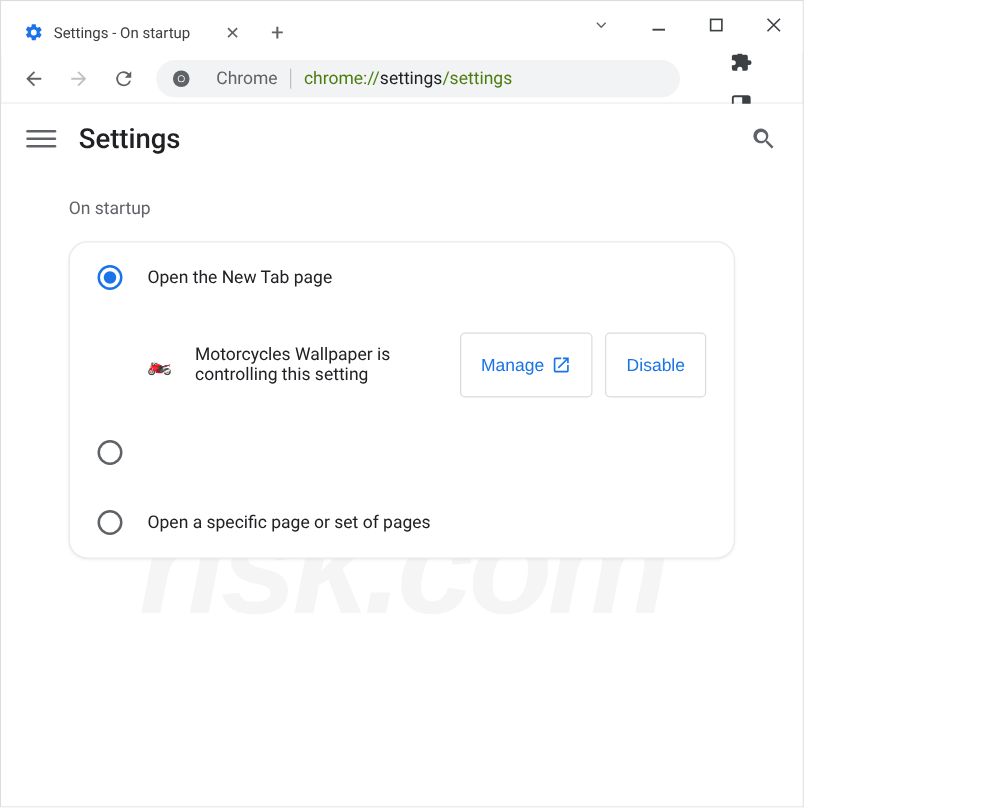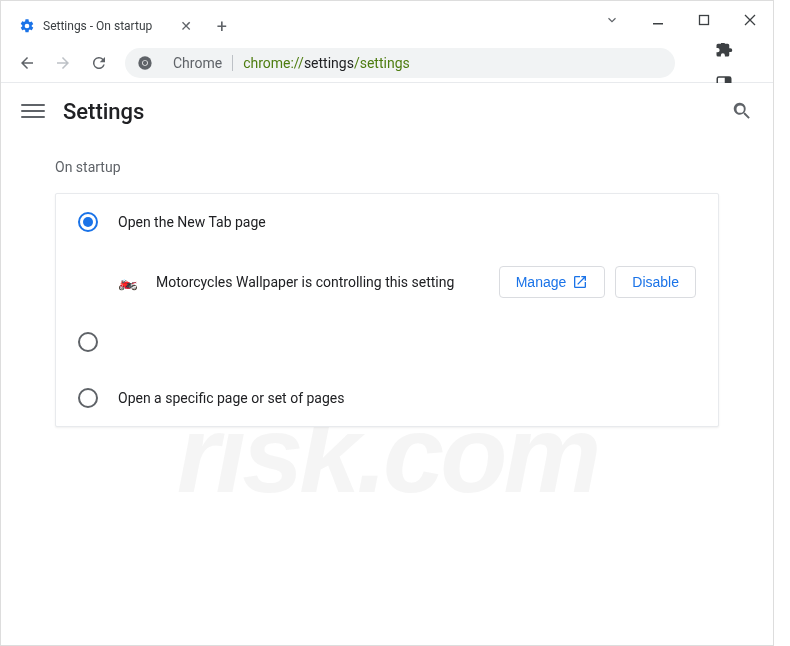--- a/index.html
+++ b/index.html
@@ -5,21 +5,21 @@
 * { box-sizing: border-box; margin: 0; padding: 0; }
 body {
   font-family: 'Segoe UI', Roboto, Arial, sans-serif;
   background: #fff;
   width: 790px;
   height: 646px;
   overflow: hidden;
   position: relative;
 }
 .window {
-  width: 774px;
+  width: 643px;
   height: 646px;
   border: 1px solid #ddd;
   background: #fff;
   display: flex;
   flex-direction: column;
   position: relative;
 }
 .tab-strip {
   height: 42px;
   background: #fff;
@@ -148,21 +148,21 @@
   position: relative;
 }
 .section-label {
   font-size: 14px;
   color: #5f6368;
   margin-bottom: 18px;
 }
 .card {
   background: #fff;
   border: 1px solid #e8eaed;
-  border-radius: 2px;
+  border-radius: 15px;
   box-shadow: 0 1px 2px rgba(60,64,67,0.08);
   overflow: hidden;
 }
 .card-row {
   display: flex;
   align-items: center;
   padding: 16px 22px;
   min-height: 56px;
 }
 .card-row.indent-ext {
@@ -187,21 +187,21 @@
 .ext-icon {
   width: 20px; height: 14px; margin-right: 18px;
   font-size: 16px; line-height: 14px;
 }
 .ext-text { font-size: 14px; color: #202124; flex: 1; }
 .pill-btn {
   border: 1px solid #dadce0;
   background: #fff;
   color: #1a73e8;
   font-size: 14px;
-  padding: 7px 16px;
+  padding: 17px 16px;
   border-radius: 4px;
   cursor: pointer;
   display: flex;
   align-items: center;
   gap: 6px;
 }
 .pill-btn + .pill-btn { margin-left: 10px; }
 svg { display: block; }
 </style>
 </head>

